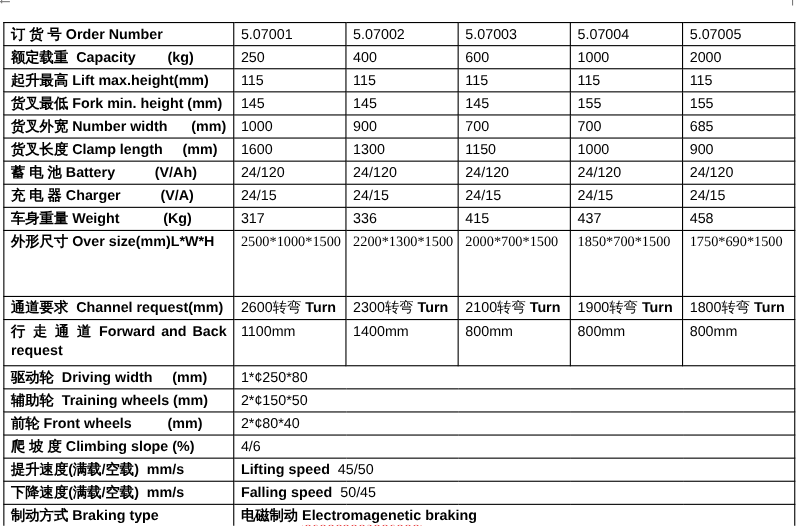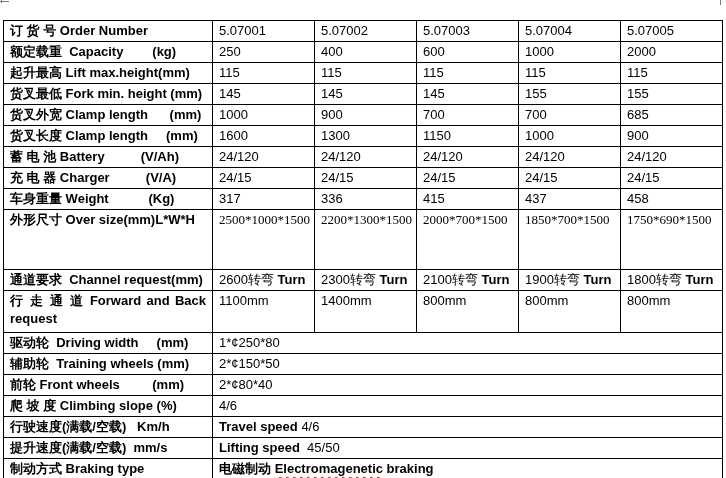--- a/index.html
+++ b/index.html
@@ -86,21 +86,21 @@
   <tr>
     <td class="lbl">货叉最低 Fork min. height (mm)</td>
     <td>145</td>
     <td>145</td>
     <td>145</td>
     <td>155</td>
     <td>155</td>
   </tr>
 
   <tr>
-    <td class="lbl">货叉外宽 Clamp length      (mm)</td>
+    <td class="lbl">货叉外宽 Number width      (mm)</td>
     <td>1000</td>
     <td>900</td>
     <td>700</td>
     <td>700</td>
     <td>685</td>
   </tr>
 
   <tr>
     <td class="lbl">货叉长度 Clamp length     (mm)</td>
     <td>1600</td>
@@ -177,29 +177,29 @@
   <tr>
     <td class="lbl">前轮 Front wheels         (mm)</td>
     <td colspan="5">2*¢80*40</td>
   </tr>
 
   <tr>
     <td class="lbl">爬 坡 度 Climbing slope (%)</td>
     <td colspan="5">4/6</td>
   </tr>
 
-  <tr>
-    <td class="lbl">行驶速度(满载/空载)   Km/h</td>
-    <td colspan="5"><span class="b">Travel speed</span><span style="white-space:pre"> 4/6</span></td>
-  </tr>
 
   <tr>
     <td class="lbl">提升速度(满载/空载)  mm/s</td>
     <td colspan="5"><span class="b">Lifting speed</span><span style="white-space:pre">  45/50</span></td>
   </tr>
 
+  <tr>
+    <td class="lbl">下降速度(满载/空载)  mm/s</td>
+    <td colspan="5"><span class="b">Falling speed</span><span style="white-space:pre">  50/45</span></td>
+  </tr>
 
   <tr>
     <td class="lbl">制动方式 Braking type</td>
     <td colspan="5"><span class="b">电磁制动 </span><span class="wavy">Electromagenetic</span><span class="b"> braking</span></td>
   </tr>
 </tbody>
   </table>
 
 </body></html>

